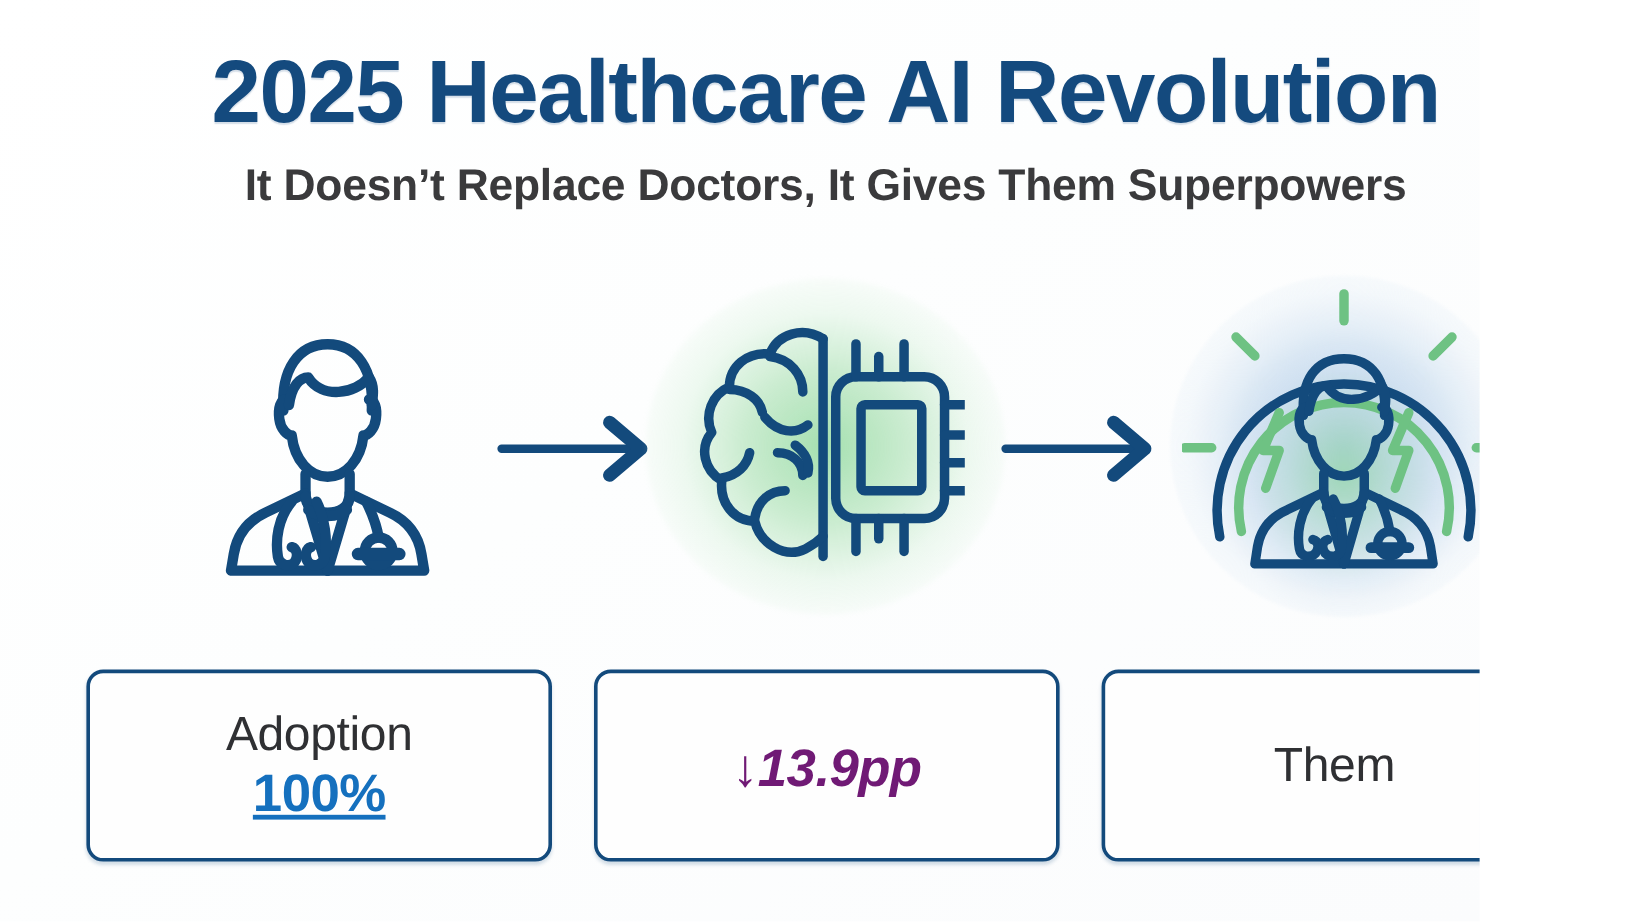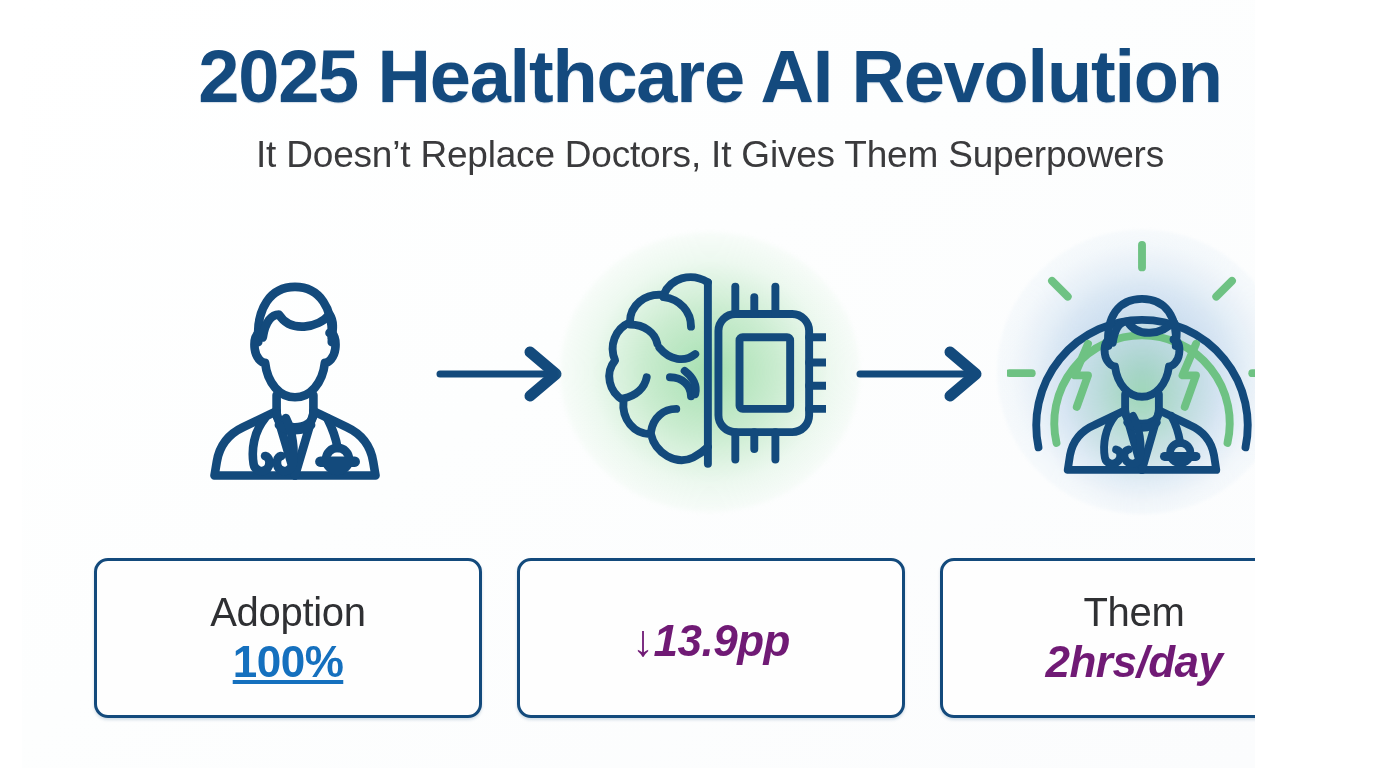--- a/index.html
+++ b/index.html
@@ -7,21 +7,20 @@
     padding: 0;
     background: #ffffff;
   }
   #canvas {
     position: relative;
     width: 1233px;
     height: 768px;
     background: linear-gradient(145deg, #ffffff 0%, #fdfefe 45%, #fbfcfd 100%);
     overflow: hidden;
     font-family: "Liberation Sans", sans-serif;
-    margin-left: 22px;
   }
 
   
   #header {
     position: absolute;
     left: 0;
     top: 40px;
     width: 1376px;
     text-align: center;
   }
@@ -32,21 +31,21 @@
     color: #144a7e;
     letter-spacing: -1.2px;
     line-height: 1.0;
     white-space: nowrap;
     text-shadow: 0 1px 1px rgba(20,74,126,0.18);
   }
   #subtitle {
     margin-top: 20px;
     font-family: "Liberation Sans", sans-serif;
     font-size: 37px;
-    font-weight: normal;
+    font-weight: bold;
     color: #3a3a3c;
     letter-spacing: -0.2px;
     white-space: nowrap;
   }
 
   
   #flow {
     position: absolute;
     left: 0;
     top: 232px;
@@ -310,17 +309,16 @@
       <div class="stat-label">Adoption</div>
       <div class="stat-value value-blue">100%</div>
     </div>
 
     <div class="stat-card">
       <div class="stat-value value-green">↓13.9pp</div>
     </div>
 
     <div class="stat-card">
       <div class="stat-label">Them</div>
-      <div class="stat-value value-green">2hrs/day</div>
     </div>
   </div>
 
 </div>
 
 </body></html>

